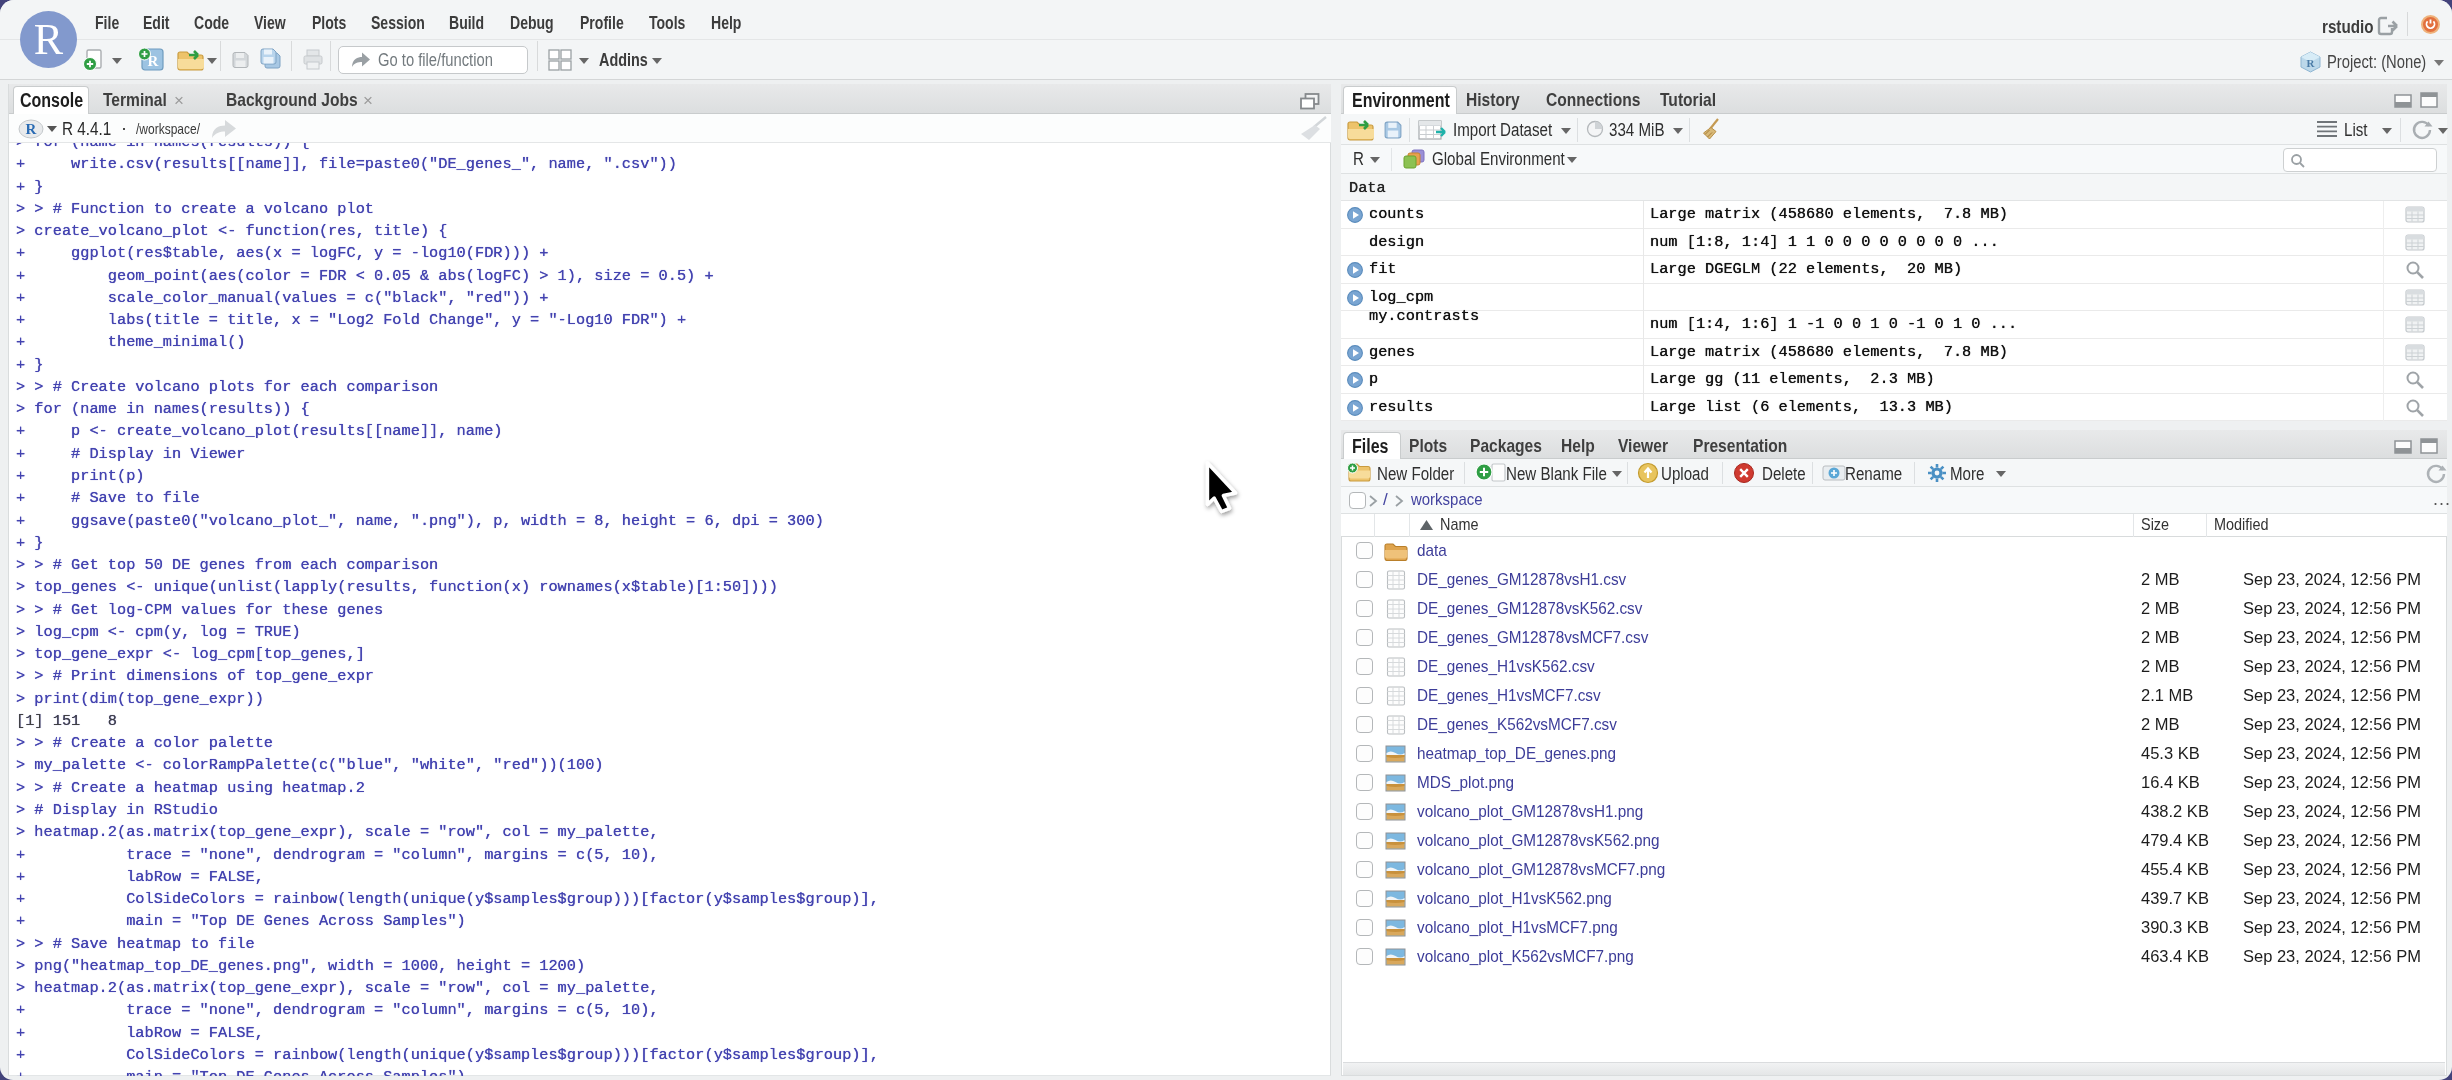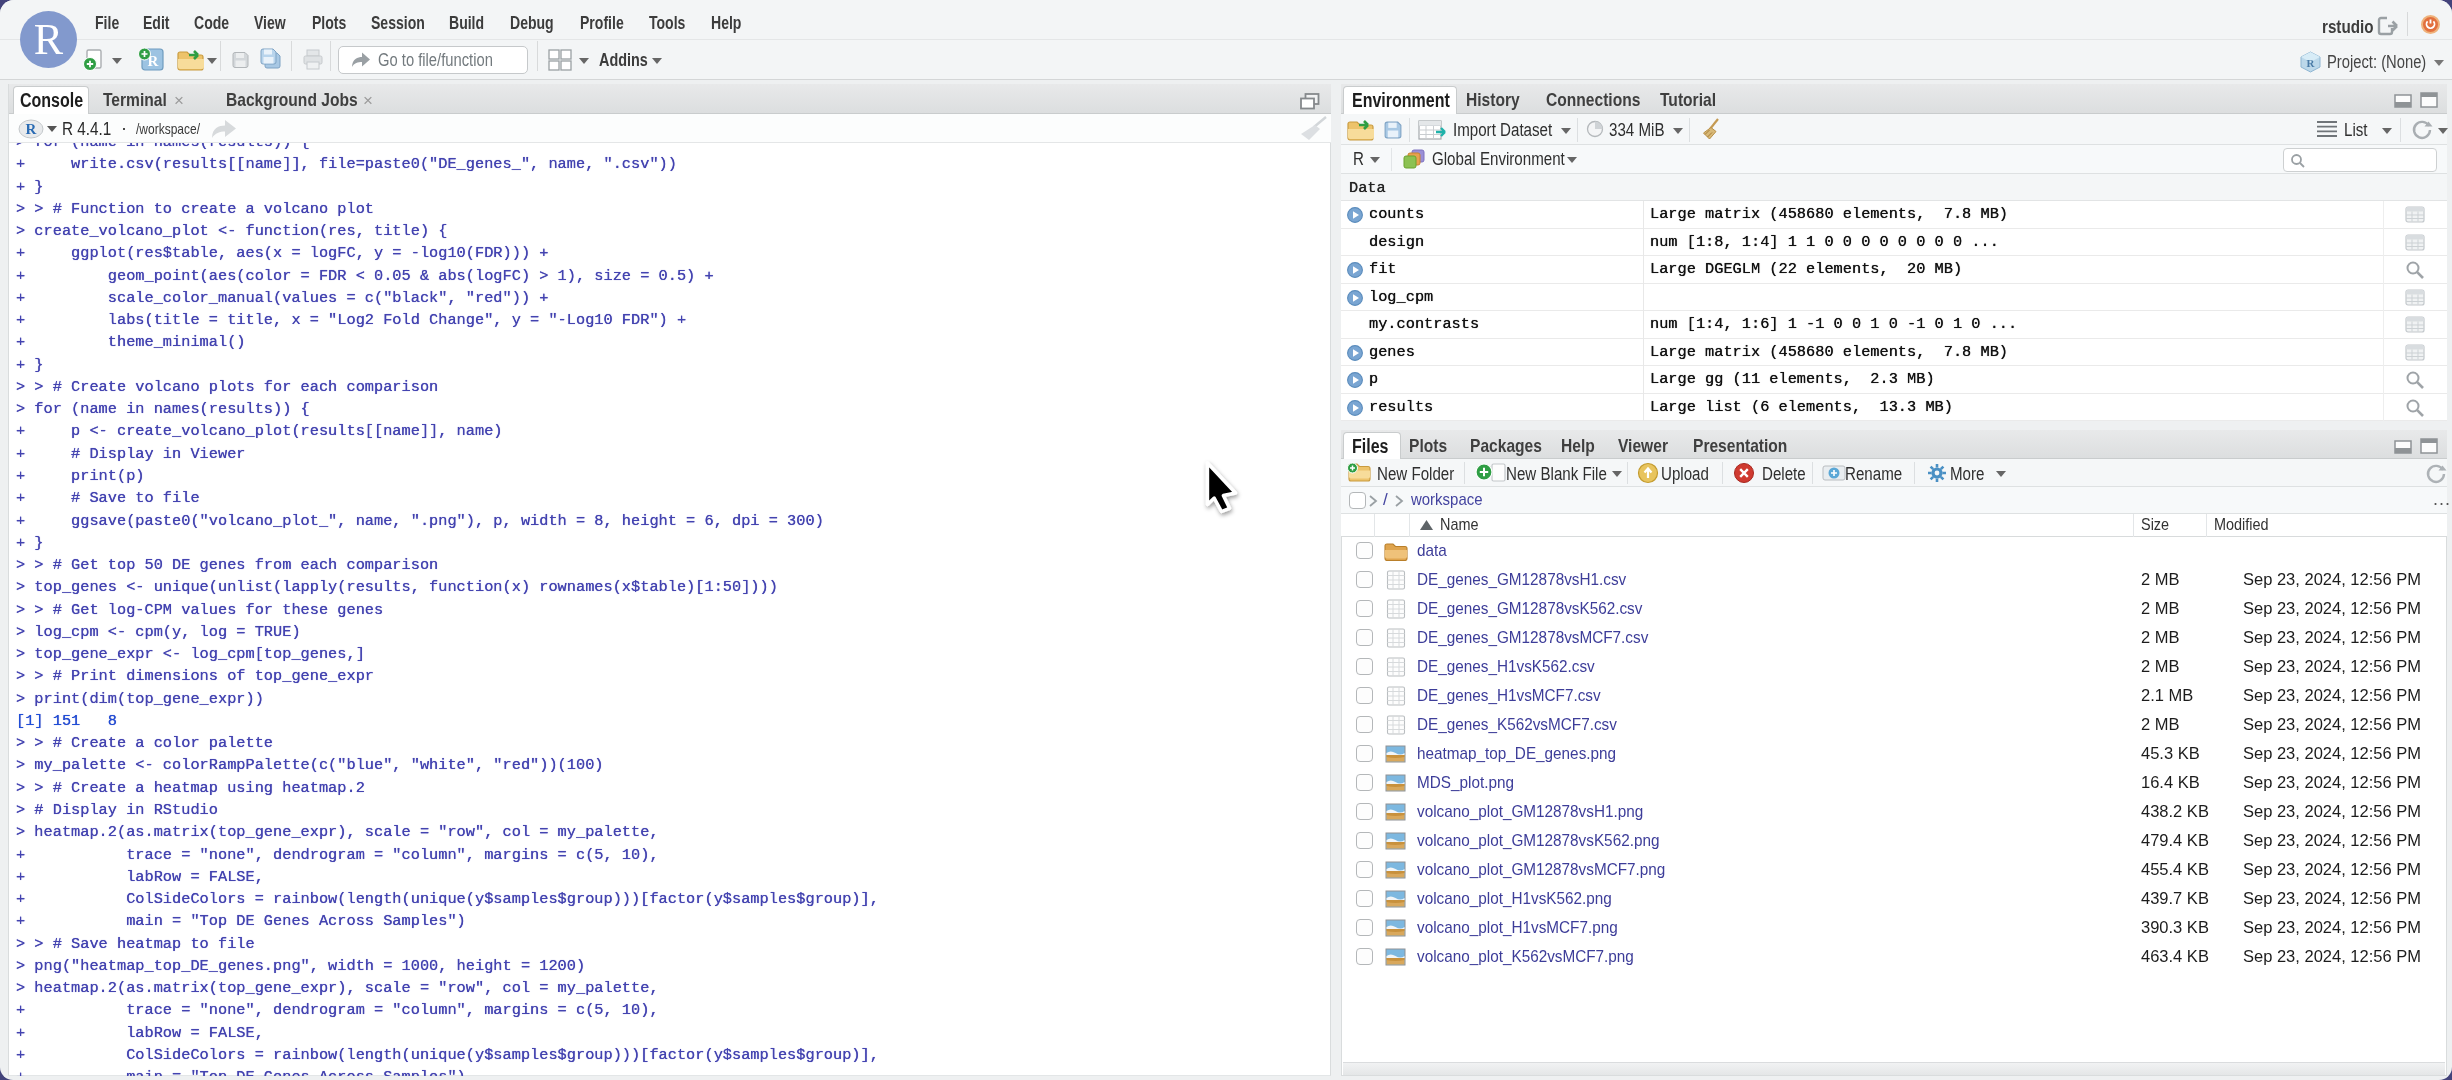--- a/index.html
+++ b/index.html
@@ -160,21 +160,21 @@
 <span style="">+     # Save to file</span>
 <span style="">+     ggsave(paste0("volcano_plot_", name, ".png"), p, width = 8, height = 6, dpi = 300)</span>
 <span style="">+ }</span>
 <span style="">&gt; &gt; # Get top 50 DE genes from each comparison</span>
 <span style="">&gt; top_genes &lt;- unique(unlist(lapply(results, function(x) rownames(x$table)[1:50])))</span>
 <span style="">&gt; &gt; # Get log-CPM values for these genes</span>
 <span style="">&gt; log_cpm &lt;- cpm(y, log = TRUE)</span>
 <span style="">&gt; top_gene_expr &lt;- log_cpm[top_genes,]</span>
 <span style="">&gt; &gt; # Print dimensions of top_gene_expr</span>
 <span style="">&gt; print(dim(top_gene_expr))</span>
-<span style="color:#1d4ed8">[1] 151   8</span>
+<span style="color:#404040">[1] 151   8</span>
 <span style="">&gt; &gt; # Create a color palette</span>
 <span style="">&gt; my_palette &lt;- colorRampPalette(c("blue", "white", "red"))(100)</span>
 <span style="">&gt; &gt; # Create a heatmap using heatmap.2</span>
 <span style="">&gt; # Display in RStudio</span>
 <span style="">&gt; heatmap.2(as.matrix(top_gene_expr), scale = "row", col = my_palette,</span>
 <span style="">+           trace = "none", dendrogram = "column", margins = c(5, 10),</span>
 <span style="">+           labRow = FALSE,</span>
 <span style="">+           ColSideColors = rainbow(length(unique(y$samples$group)))[factor(y$samples$group)],</span>
 <span style="">+           main = "Top DE Genes Across Samples")</span>
 <span style="">&gt; &gt; # Save heatmap to file</span>
@@ -343,21 +343,21 @@
         <span class="envname" style="top:287.5px;">log_cpm</span>
         <span class="envval" style="top:272px;margin-top:40px;">Large matrix (157680 elements,  2.7 MB)</span>
         <svg class="abs" style="left:2405px; top:288.5px;" width="20" height="17" viewBox="0 0 20 17">
   <rect x="1" y="1" width="18" height="15" rx="2" fill="#f0f2f3" stroke="#c3c8cc" stroke-width="1.2"></rect>
   <rect x="1" y="1" width="18" height="4.5" rx="2" fill="#d9dde0"></rect>
   <path d="M1 9 h18 M1 12.5 h18 M7 5.5 v10 M13 5.5 v10" stroke="#ccd1d4" stroke-width="1"></path>
         </svg>
         <div class="envrow" style="top:311px; height:27.5px;"></div>
         <div class="abs" style="left:1643px; top:311px; width:1px; height:27.5px; background:#e8e8e8;"></div>
         <div class="abs" style="left:2383px; top:311px; width:1px; height:27.5px; background:#eee;"></div>
-        <span class="envname" style="top:315px;">my.contrasts</span>
+        <span class="envname" style="top:307px;">my.contrasts</span>
         <span class="envval" style="top:315px;">num [1:4, 1:6] 1 -1 0 0 1 0 -1 0 1 0 ...</span>
         <svg class="abs" style="left:2405px; top:316px;" width="20" height="17" viewBox="0 0 20 17">
   <rect x="1" y="1" width="18" height="15" rx="2" fill="#f0f2f3" stroke="#c3c8cc" stroke-width="1.2"></rect>
   <rect x="1" y="1" width="18" height="4.5" rx="2" fill="#d9dde0"></rect>
   <path d="M1 9 h18 M1 12.5 h18 M7 5.5 v10 M13 5.5 v10" stroke="#ccd1d4" stroke-width="1"></path>
         </svg>
         <div class="envrow" style="top:338.5px; height:27.5px;"></div>
         <div class="abs" style="left:1643px; top:338.5px; width:1px; height:27.5px; background:#e8e8e8;"></div>
         <div class="abs" style="left:2383px; top:338.5px; width:1px; height:27.5px; background:#eee;"></div>
         <svg class="abs" style="left:1347px; top:344.5px;" width="16" height="16" viewBox="0 0 16 16">

